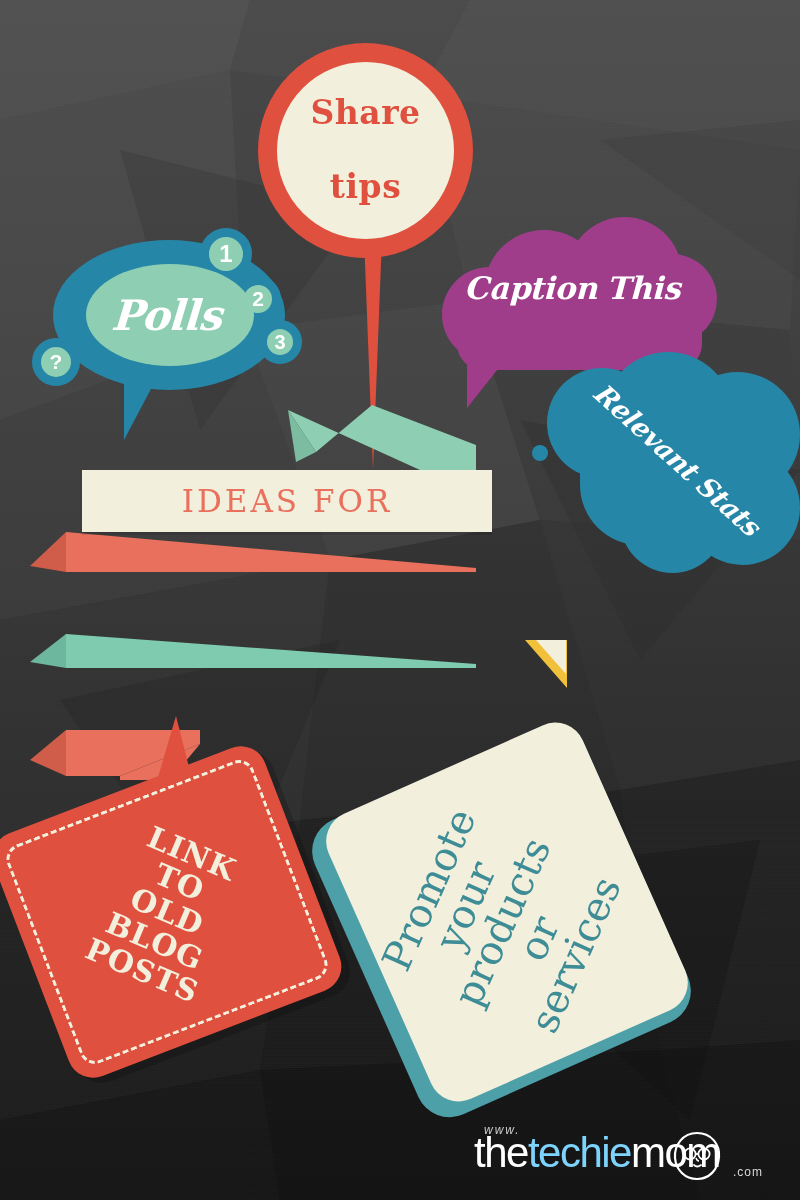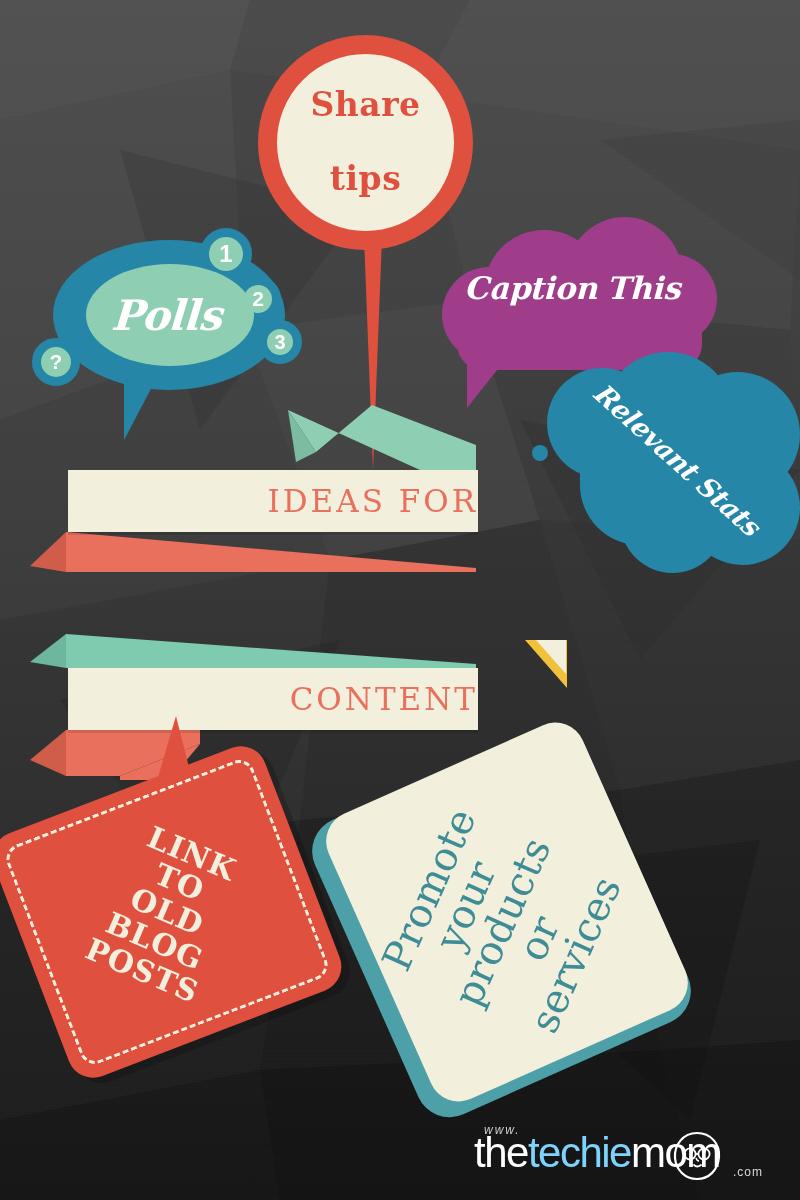--- a/index.html
+++ b/index.html
@@ -31,21 +31,21 @@
   
   #share-tips { left:258px; top:35px; width:220px; height:400px; }
   #share-tail {
     position:absolute; left:104px; top:150px;
     width:0; height:0;
     border-left:11px solid transparent;
     border-right:11px solid transparent;
     border-top:285px solid #e0503f;
   }
   #share-circle {
-    position:absolute; left:0; top:0;
+    position:absolute; left:0; top:8px;
     width:215px; height:215px; border-radius:50%;
     background:#f2efdc;
     border:19px solid #e0503f;
     display:flex; align-items:center; justify-content:center;
   }
   #share-circle .txt {
     font-family:"DejaVu Serif", serif;
     font-weight:bold;
     font-size:33px;
     line-height:1.12;
@@ -140,23 +140,23 @@
     font-style:italic; font-weight:bold;
     font-size:27px; color:#fff;
     transform:rotate(42deg) skewX(-5deg);
     white-space:nowrap;
     letter-spacing:-.5px;
   }
 
   
   #title-ribbon { left:0px; top:400px; width:520px; height:380px; }
   .rib-bar {
-    position:absolute; left:68px; width:410px; height:62px;
+    position:absolute; left:82px; width:410px; height:62px;
     background:#f2efdc;
-    display:flex; align-items:center; justify-content:flex-end;
+    display:flex; align-items:center; justify-content:center;
     box-shadow:0 3px 0 rgba(0,0,0,.10);
   }
   .rib-bar .txt {
     font-family:"DejaVu Serif", serif;
     font-size:31px; color:#e8705c;
     letter-spacing:3px;
     white-space:nowrap;
   }
   #rib-1 { top:70px; }
   #rib-2 { top:172px; }
@@ -399,23 +399,20 @@
       <polygon points="66,234 476,264 476,268 66,268" fill="#7ecbb0"></polygon>
       <polygon points="66,234 66,268 30,262" fill="#6cb79d"></polygon>
 
       <polygon points="66,330 66,376 120,376 200,344 200,330" fill="#e8705c"></polygon>
       <polygon points="66,330 66,376 30,360" fill="#cf5d4a"></polygon>
       <polygon points="120,376 200,344 170,380 120,380" fill="#e8705c"></polygon>
     </svg>
     <div class="rib-bar" id="rib-1">
       <span class="txt">IDEAS FOR</span>
     </div>
-    <div class="rib-bar" id="rib-3">
-      <span class="txt">CONTENT</span>
-    </div>
   </div>
 
   <div class="layer" id="quotes">
     <div id="q-tail"></div>
     <div id="q-tail-in"></div>
   </div>
 
   <div class="layer" id="link-old">
     <div id="lo-tail"></div>
     <div id="lo-card"></div>

